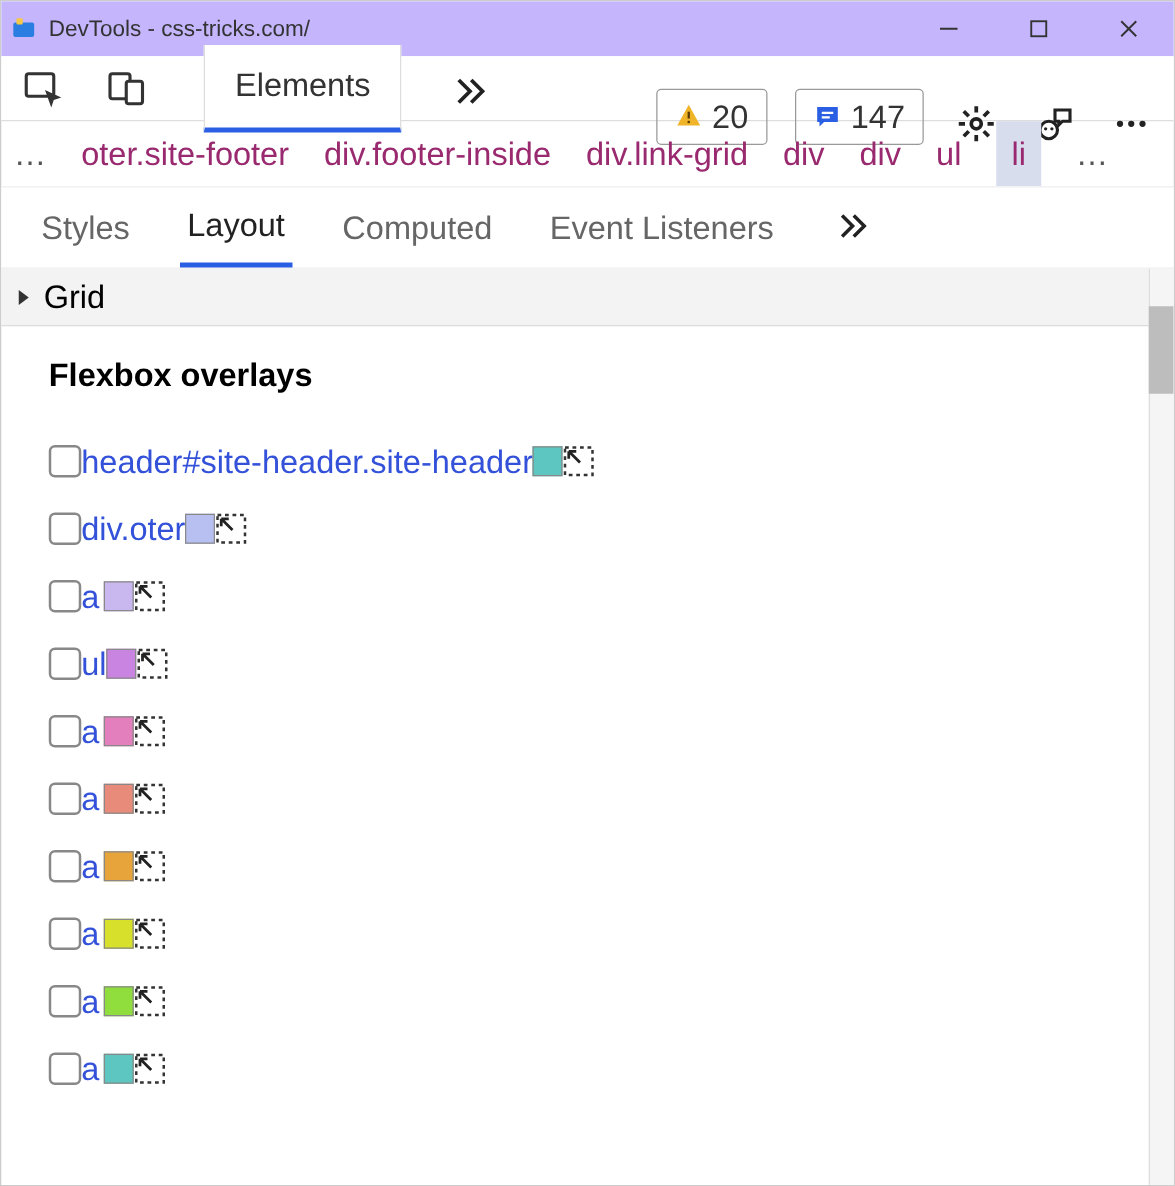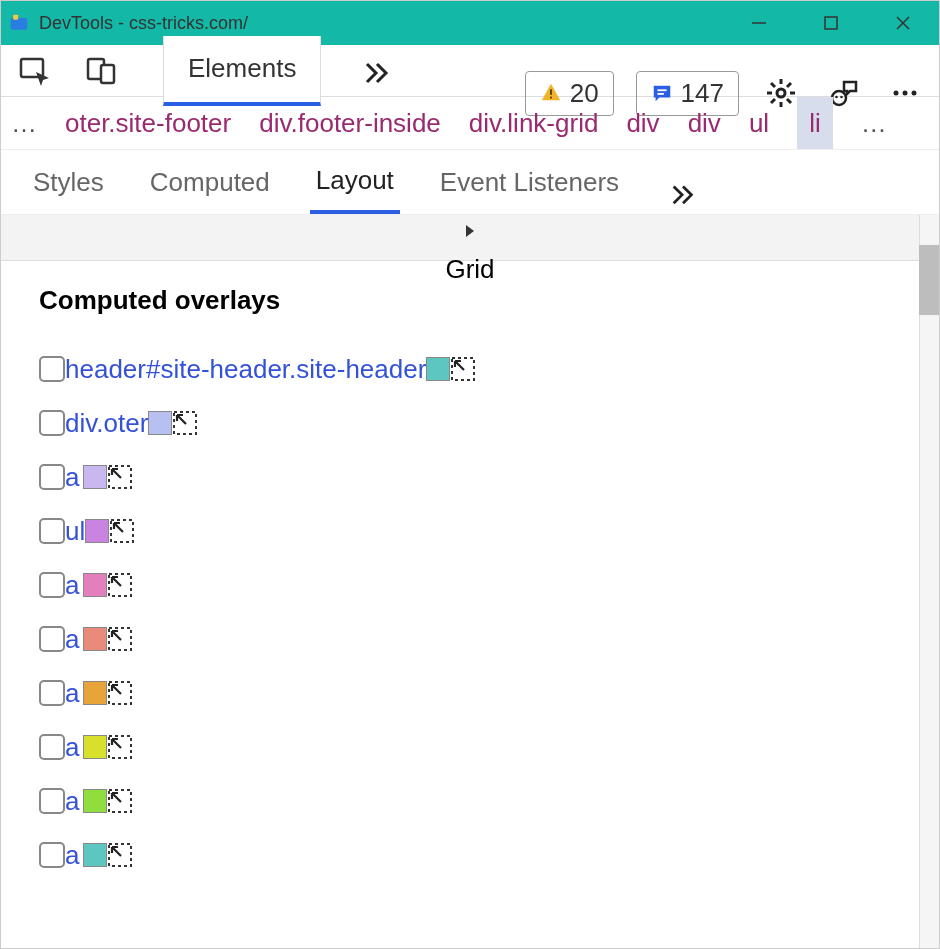--- a/index.html
+++ b/index.html
@@ -1,45 +1,45 @@
 <!DOCTYPE html>
 <html><head>
 <meta charset="utf-8">
 <style>
   * { box-sizing: border-box; }
   html, body { margin:0; padding:0; font-family: "Segoe UI", Arial, sans-serif; background:#fff; }
   .window { width:940px; height:949px; display:flex; flex-direction:column; border:1px solid #ccc; overflow:hidden; }
-  .titlebar { height:44px; background:#14b8a6; display:flex; align-items:center; justify-content:space-between; padding:0 0 0 8px; color:#333; font-size:18px; }
+  .titlebar { height:44px; background:#c4b5fd; display:flex; align-items:center; justify-content:space-between; padding:0 0 0 8px; color:#333; font-size:18px; }
   .titlebar-left { display:flex; align-items:center; gap:10px; }
   .titlebar-icon { width:20px; height:20px; }
   .win-controls { display:flex; height:100%; }
   .win-btn { width:72px; display:flex; align-items:center; justify-content:center; color:#333; }
   .toolbar { height:52px; display:flex; align-items:center; padding:0 14px; border-bottom:1px solid #ddd; background:#fff; }
   .tb-left { display:flex; align-items:center; gap:26px; }
   .tb-icon { width:40px; height:34px; display:flex; align-items:center; justify-content:center; }
   .tabs { display:flex; align-items:stretch; height:70px; margin-left:16px; }
   .tab { display:flex; align-items:center; padding:0 24px; font-size:26px; color:#333; border:1px solid transparent; }
   .tab.active { background:#fff; border:1px solid #ddd; border-bottom:4px solid #2b5fe3; border-top:none; }
-  .tb-right { margin-left:auto; display:flex; align-items:center; gap:22px;margin-top:45px; }
+  .tb-right { margin-left:auto; display:flex; align-items:flex-end; gap:22px;margin-top:45px; }
   .badge { display:flex; align-items:center; gap:8px; border:1px solid #999; border-radius:4px; padding:6px 14px; font-size:26px; color:#333; }
   .code-strip { height:30px; background:#fff; border-bottom:1px solid #eee; display:flex; align-items:flex-start; overflow:hidden; position:relative; }
   .code-strip .code { font-family: Consolas, monospace; color:#2218c9; font-size:26px; margin-left:180px; letter-spacing:1px;}
   .scrollbar-tr { position:absolute; right:0; top:0; width:20px; height:30px; background:#f5f5f5; border-left:1px solid #ddd; display:flex; align-items:center; justify-content:center;}
   .breadcrumbs { height:52px; display:flex; align-items:center; gap:28px; padding:0 10px; font-size:26px; color:#9a2a6f; overflow:hidden; }
   .breadcrumbs .ell { color:#555; }
   .breadcrumbs .bc { white-space:nowrap; }
   .breadcrumbs .bc.sel { background:#d8ddee; padding:18px 12px; color:#9a2a6f;}
-  .subtabs { height:66px; display:flex; align-items:flex-end; gap:34px; padding:0 26px; border-top:1px solid #eee; border-bottom:1px solid #eee; font-size:26px; color:#666; background:#fff;}
+  .subtabs { height:66px; display:flex; align-items:center; gap:34px; padding:0 26px; border-top:1px solid #eee; border-bottom:1px solid #eee; font-size:26px; color:#666; background:#fff;}
   .subtab { padding:0 6px; height:100%; display:flex; align-items:center;}
   .subtab.active { color:#222; border-bottom:4px solid #2b5fe3; }
   .panel-body { flex:1; overflow:hidden; position:relative; }
   .scroll-track { position:absolute; top:0; right:0; bottom:0; width:20px; background:#f5f5f5; border-left:1px solid #ddd;}
   .scroll-thumb { position:absolute; top:30px; right:0; width:20px; height:70px; background:#bdbdbd;}
   .section-row { height:46px; display:flex; align-items:center; gap:8px; padding:0 10px; font-size:26px; background:#f3f3f3; border-bottom:1px solid #ddd; border-top:1px solid #ddd;}
-  .section-row.first{border-top:none;flex-direction:column;}
+  .section-row.first{border-top:none;}
   .overlays { padding:24px 28px 0 38px; }
   .overlays h3 { font-size:26px; font-weight:600; margin:0 0 26px 0; }
   .item { display:flex; align-items:center; height:54px; }
   .checkbox { width:26px; height:26px; border:2px solid #888; border-radius:5px; background:#fff; flex-shrink:0;}
   .selector { color:#3452d9; font-size:26px; min-width:18px;}
   .swatch { width:24px; height:24px; border:1px solid #888; flex-shrink:0;}
   .reveal { width:26px; height:26px; flex-shrink:0;}
   .triangle{display:inline-block;}
 </style>
 </head>
@@ -163,25 +163,25 @@
     <span class="bc">div</span>
     <span class="bc">ul</span>
     <span class="bc sel">li</span>
     <span class="ell">…</span>
   </div>
 
   <div class="subtabs">
     <div class="subtab">
         <span>Styles</span>
       </div>
+    <div class="subtab active">
+        <span>Layout</span>
+      </div>
     <div class="subtab">
         <span>Computed</span>
-      </div>
-    <div class="subtab active">
-        <span>Layout</span>
       </div>
     <div class="subtab">
         <span>Event Listeners</span>
       </div>
     <span style="margin-left:10px;">
       <svg width="28" height="28" viewBox="0 0 30 30">
           <path d="M5 8 L14 17 L5 26" fill="none" stroke="#222" stroke-width="3"></path>
           <path d="M15 8 L24 17 L15 26" fill="none" stroke="#222" stroke-width="3"></path>
         </svg>
     </span>
@@ -189,21 +189,21 @@
 
   <div class="panel-body">
     <div class="section-row first">
       <span class="triangle"><svg width="16" height="16" viewBox="0 0 16 16">
             <path d="M4 2 L12 8 L4 14 Z" fill="#333"></path>
           </svg></span>
       <span>Grid</span>
     </div>
 
     <div class="overlays">
-      <h3>Computed overlays</h3>
+      <h3>Flexbox overlays</h3>
       <div id="overlay-list">
           <div class="item">
             <span class="checkbox"></span>
             <span class="selector">header#site-header.site-header</span>
             <span class="swatch" style="background:#5ec6c0"></span>
             <span class="reveal"><svg width="26" height="26" viewBox="0 0 26 26">
                 <rect x="2" y="2" width="22" height="22" fill="none" stroke="#333" stroke-width="2" stroke-dasharray="3 3"></rect>
                 <path d="M14 14 L5 5 M5 5 L5 11 M5 5 L11 5" fill="none" stroke="#222" stroke-width="2.2"></path>
               </svg></span>
           </div>

